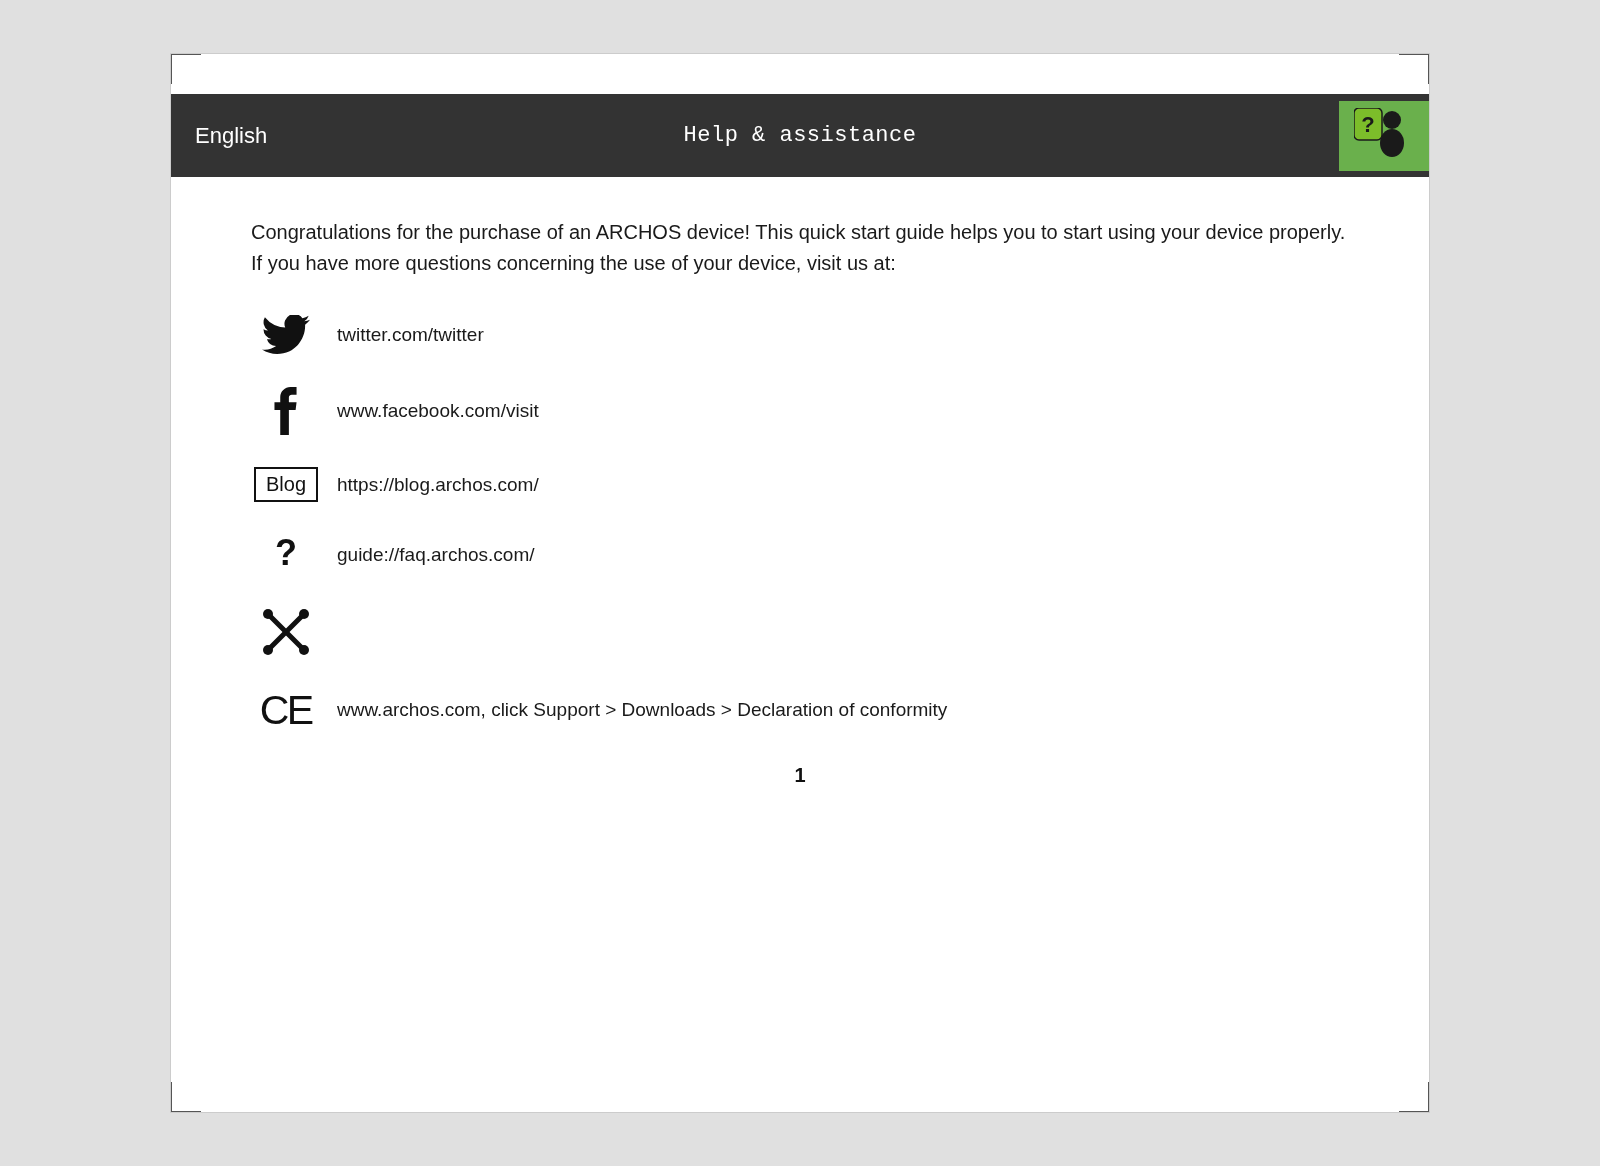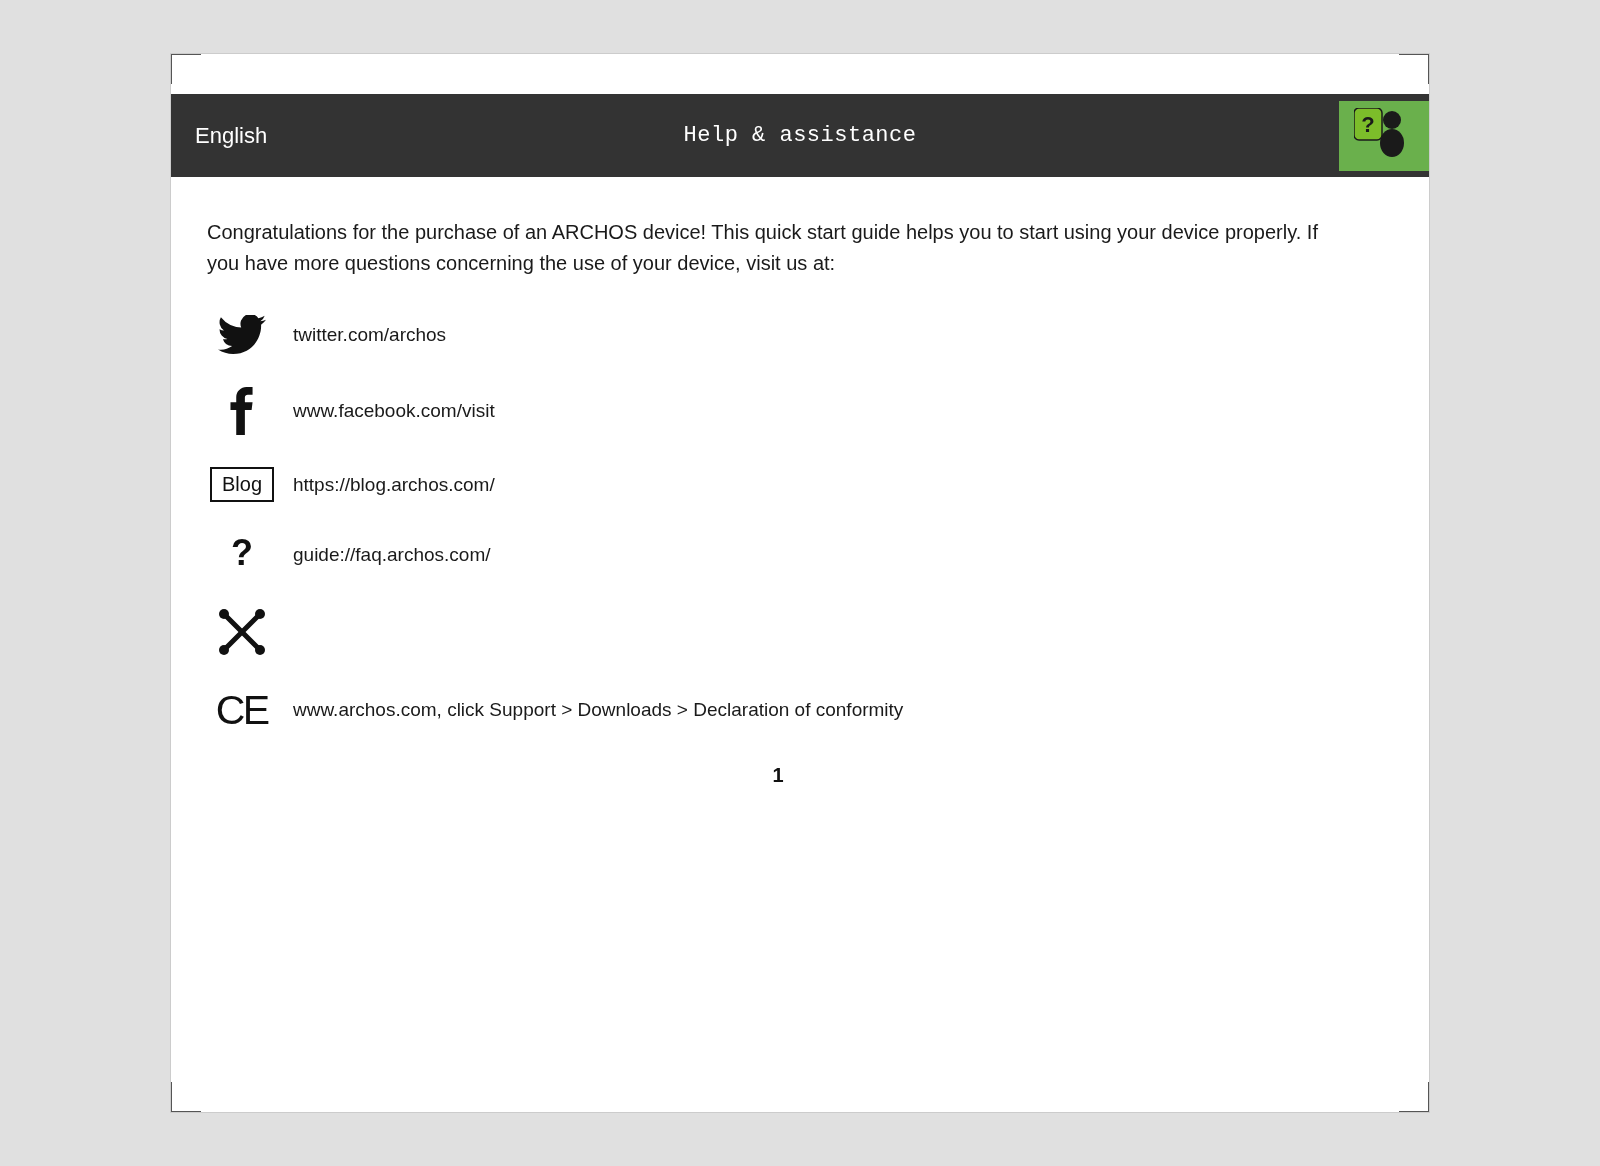--- a/index.html
+++ b/index.html
@@ -76,21 +76,21 @@
     }
 
     
     .help-person-icon {
       width: 60px;
       height: 55px;
     }
 
     
     .content {
-      padding: 40px 80px 40px 36px;
+      padding: 40px 80px 40px 80px;
     }
 
     .intro-text {
       font-size: 20px;
       line-height: 1.55;
       color: #1a1a1a;
       margin-bottom: 36px;
       font-family: 'Arial', sans-serif;
     }
 
@@ -197,21 +197,21 @@
   <div class="content">
 
     <p class="intro-text">Congratulations for the purchase of an ARCHOS device! This quick start guide helps you to start using your device properly. If you have more questions concerning the use of your device, visit us at:</p>
 
     <div class="link-row">
       <div class="link-icon">
         <svg class="twitter-svg" viewBox="0 0 48 40" xmlns="http://www.w3.org/2000/svg" fill="#111111">
           <path d="M48 4.73a19.7 19.7 0 0 1-5.66 1.55 9.88 9.88 0 0 0 4.33-5.46 19.74 19.74 0 0 1-6.26 2.39A9.86 9.86 0 0 0 23.2 12.6a27.97 27.97 0 0 1-20.3-10.3 9.86 9.86 0 0 0 3.05 13.16 9.8 9.8 0 0 1-4.47-1.23v.12a9.87 9.87 0 0 0 7.9 9.67 9.9 9.9 0 0 1-4.45.17 9.87 9.87 0 0 0 9.21 6.85A19.78 19.78 0 0 1 0 34.48 27.9 27.9 0 0 0 15.1 39c18.12 0 28.02-15.01 28.02-28.02 0-.43 0-.85-.03-1.27A20 20 0 0 0 48 4.73z"></path>
         </svg>
       </div>
-      <span class="link-text">twitter.com/archos</span>
+      <span class="link-text">twitter.com/twitter</span>
     </div>
 
     <div class="link-row">
       <div class="link-icon">
         <svg class="facebook-svg" viewBox="0 0 30 50" xmlns="http://www.w3.org/2000/svg" fill="#111111">
           <path d="M19.5 0C14 0 9 4.5 9 10.5V16H3v8h6v26h9V24h7l1-8h-8v-5c0-2.2 1.3-3 3-3h5V0h-6.5z"></path>
         </svg>
       </div>
       <span class="link-text">www.facebook.com/visit</span>
     </div>

